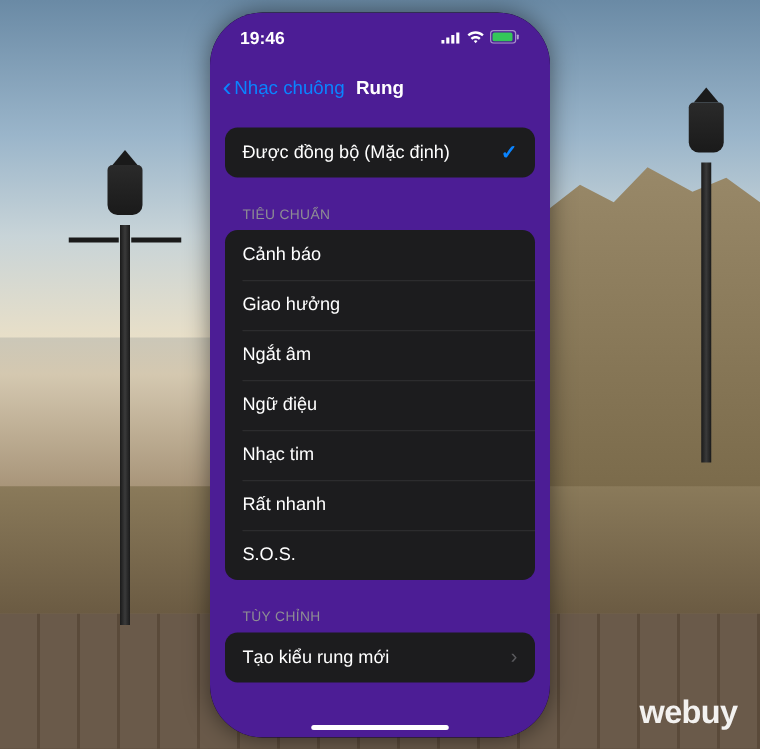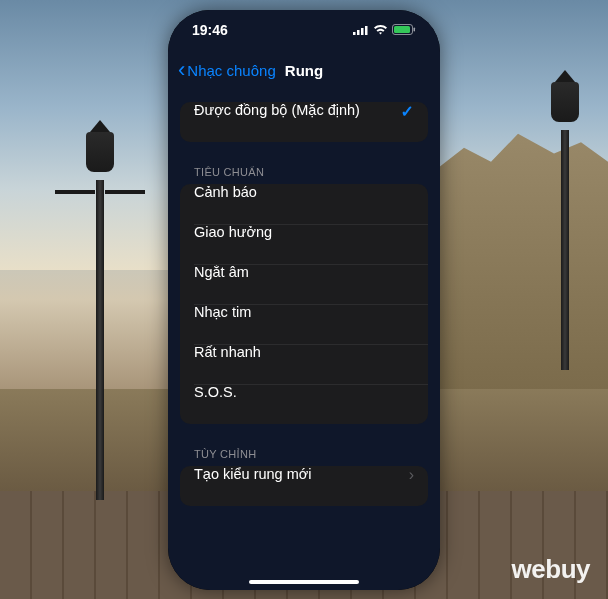--- a/index.html
+++ b/index.html
@@ -83,21 +83,21 @@
     transform: translate(-50%, -50%);
     width: 272px; height: 580px;
     background: #000;
     border-radius: 42px;
     box-shadow: 0 0 20px rgba(0,0,0,0.5);
     overflow: hidden;
   }
   .screen {
     position: absolute;
     inset: 0;
-    background: #0f172a;
+    background: #4c1d95;
     display: flex;
     flex-direction: column;
     color: #fff;
   }
   .status-bar {
     height: 40px;
     display: flex;
     align-items: center;
     justify-content: space-between;
     padding: 0 24px;
@@ -147,20 +147,21 @@
     letter-spacing: 0.3px;
     margin-top: 12px;
   }
   .cell-container {
     background: #1c1c1e;
     border-radius: 10px;
     overflow: hidden;
   }
   .cell {
     display: flex;
+    align-items: center;
     justify-content: space-between;
     min-height: 40px;
     padding: 0 14px;
     font-size: 14.5px;
     position: relative;
   }
   .cell + .cell::before {
     content: "";
     position: absolute;
     top: 0; left: 14px; right: 0;
@@ -268,20 +269,23 @@
           <div class="cell">
             <span class="label">Cảnh báo</span>
           </div>
           <div class="cell">
             <span class="label">Giao hưởng</span>
           </div>
           <div class="cell">
             <span class="label">Ngắt âm</span>
           </div>
           <div class="cell">
+            <span class="label">Ngữ điệu</span>
+          </div>
+          <div class="cell">
             <span class="label">Nhạc tim</span>
           </div>
           <div class="cell">
             <span class="label">Rất nhanh</span>
           </div>
           <div class="cell">
             <span class="label">S.O.S.</span>
           </div>
         </div>
       </div>

